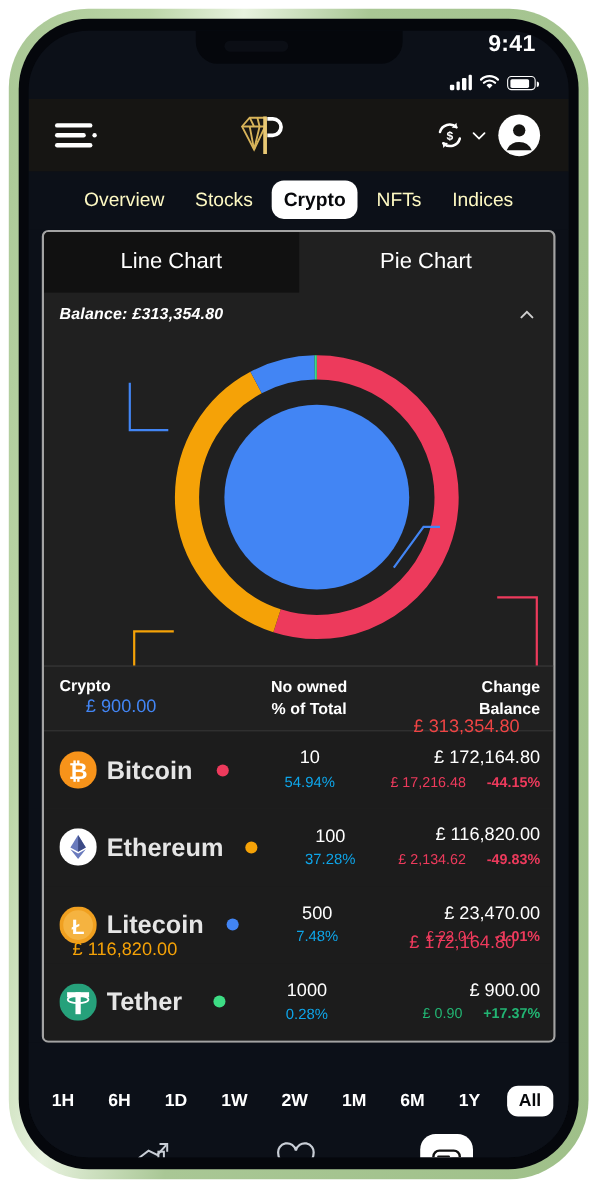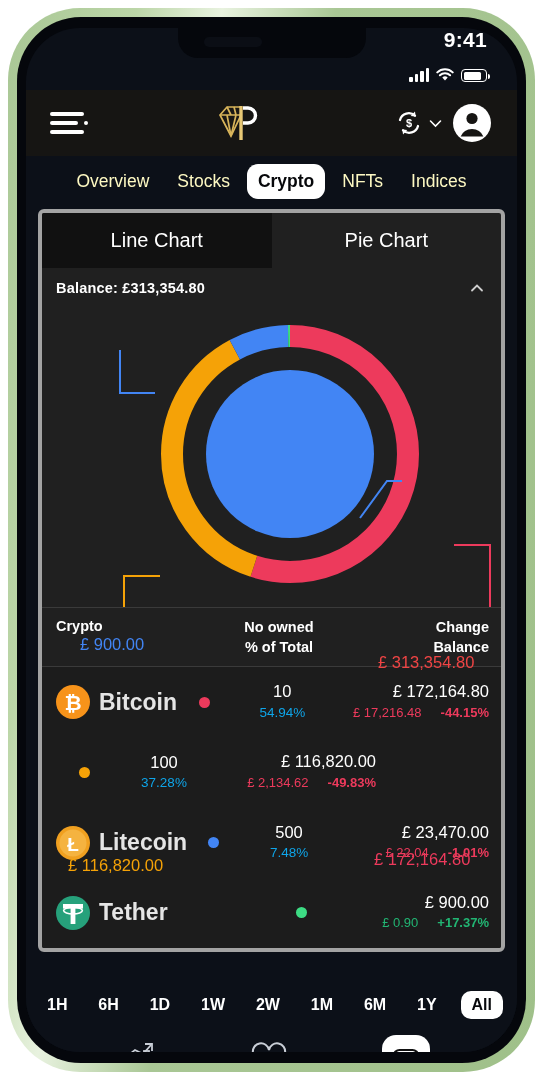--- a/index.html
+++ b/index.html
@@ -86,35 +86,35 @@
     padding:8px 10px 10px 10px; background:#0c1018;
   }
   .main-tab {
     font-size:17.5px; color:#fef9c3; padding:7px 11px; border-radius:11px;
     white-space:nowrap; cursor:pointer;
   }
   .main-tab.active { background:#ffffff; color:#07080b; font-weight:bold; }
 
   
   .card {
-    margin:0 12px; background:#202020; border:4px solid #a3a3a3;
+    margin:0 12px; background:#202020; border:2px solid #a3a3a3;
     border-radius:6px; overflow:hidden;
   }
   .chart-tabs { display:flex; }
   .chart-tab {
     flex:1; text-align:center; padding:16px 0; font-size:20px; color:#ffffff;
     cursor:pointer;
   }
   .chart-tab.active { background:#111111; }
 
   .balance-row {
     display:flex; align-items:center; justify-content:space-between;
     padding:10px 14px 4px 14px;
   }
-  .balance-text { font-size:14.5px; font-weight:bold; color:#ffffff; letter-spacing:.2px; }
+  .balance-text { font-size:14.5px; font-weight:bold; color:#ffffff; letter-spacing:.2px;font-style:italic; }
   .chev-up { width:20px; height:20px; cursor:pointer; }
 
   
   .donut-area { position:relative; height:305px; }
   .donut-svg { position:absolute; left:0; top:0; }
   .cb-label { position:absolute; font-size:16.5px; white-space:nowrap; }
   .cb-total { left:336px; top:351px; color:#ef4444; }
   .cb-red   { left:332px; top:548px; color:#ed3a5c; }
   .cb-orange{ left:26px;  top:554px; color:#f5a207; }
   .cb-blue  { left:38px;  top:333px; color:#4285f4; }
@@ -319,20 +319,29 @@
           <div class="change-cell">
             <div class="chg-balance">£ 172,164.80</div>
             <div class="chg-line">
               <span class="chg-amt neg">£ 17,216.48</span>
               <span class="chg-pct neg">-44.15%</span>
             </div>
           </div>
         </div>
 
         <div class="t-row">
+          <div class="coin-cell">
+            <svg class="coin-icon" viewBox="0 0 34 34">
+              <circle cx="17" cy="17" r="17" fill="#ffffff"></circle>
+              <path d="M17 6 L24 17.4 L17 21.4 L10 17.4 Z" fill="#6a7bbd"></path>
+              <path d="M17 6 L17 21.4 L24 17.4 Z" fill="#3c4a85"></path>
+              <path d="M17 23 L24 19 L17 28 L10 19 Z" fill="#6a7bbd"></path>
+            </svg>
+            <div class="coin-name">Ethereum</div>
+          </div>
           <div class="dot-cell">
             <span class="dot" style="background:#f5a207"></span>
           </div>
           <div class="owned-cell">
             <div class="owned-num">100</div>
             <div class="owned-pct">37.28%</div>
           </div>
           <div class="change-cell">
             <div class="chg-balance">£ 116,820.00</div>
             <div class="chg-line">
@@ -372,20 +381,24 @@
             <svg class="coin-icon" viewBox="0 0 34 34">
               <circle cx="17" cy="17" r="17" fill="#26a17b"></circle>
               <rect x="7" y="8" width="20" height="4.6" fill="#fff"></rect>
               <rect x="14.6" y="8" width="4.8" height="20" fill="#fff"></rect>
               <ellipse cx="17" cy="14.6" rx="9.4" ry="3.4" fill="none" stroke="#fff" stroke-width="1.6"></ellipse>
             </svg>
             <div class="coin-name">Tether</div>
           </div>
           <div class="dot-cell">
             <span class="dot" style="background:#3ddc84"></span>
+          </div>
+          <div class="owned-cell">
+            <div class="owned-num">1000</div>
+            <div class="owned-pct">0.28%</div>
           </div>
           <div class="change-cell">
             <div class="chg-balance">£ 900.00</div>
             <div class="chg-line">
               <span class="chg-amt pos">£ 0.90</span>
               <span class="chg-pct pos">+17.37%</span>
             </div>
           </div>
         </div>
 

